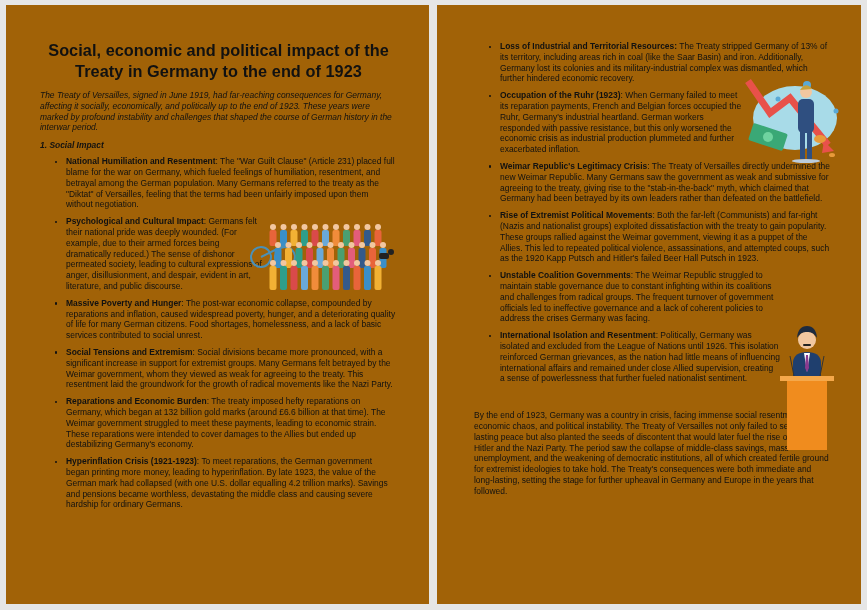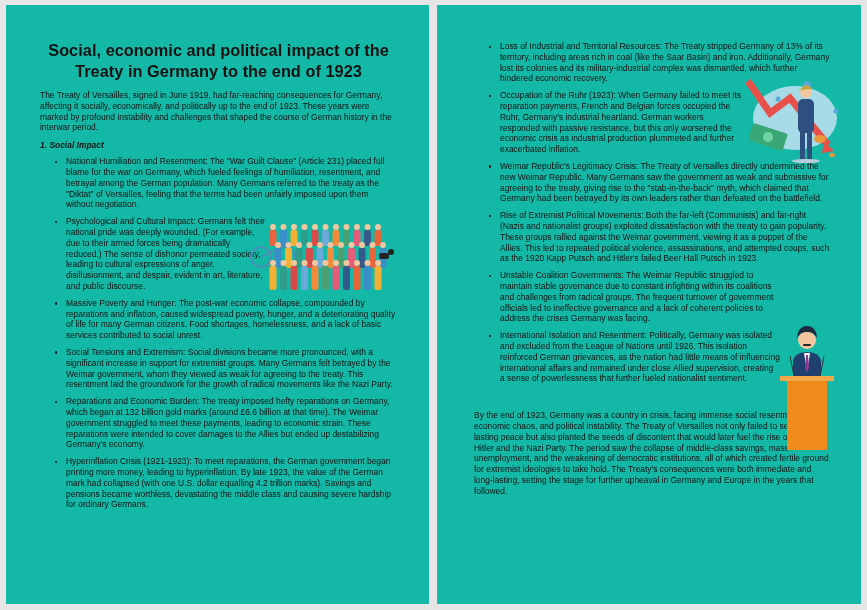--- a/index.html
+++ b/index.html
@@ -5,39 +5,39 @@
   html, body { margin: 0; padding: 0; }
   body {
     width: 867px; height: 610px; overflow: hidden;
     background: #e6e6e6;
     font-family: "Liberation Sans", sans-serif;
     color: #111;
     position: relative;
   }
   .page {
     position: absolute; top: 5px; width: 423px; height: 599px;
-    background: #14b8a6; overflow: hidden;
+    background: #a16207; overflow: hidden;
   }
   #page-left { left: 6px; }
   #page-right { left: 437px; width: 424px; }
   .inner { position: absolute; left: 34px; right: 32px; }
   h1 {
     margin: 0; font-size: 16.3px; line-height: 21px; font-weight: bold;
     text-align: center; letter-spacing: 0.05px;
   }
   p, li { font-size: 8.45px; line-height: 10.8px; margin: 0; }
-  .intro { margin-top: 8px; }
+  .intro { margin-top: 8px; font-style: italic; }
   h2 { font-size: 8.45px; line-height: 11px; font-weight: bold; margin: 7px 0 5px 0; font-style: italic; }
   ul { margin: 0; padding: 0 0 0 26px; list-style: none; }
   li { position: relative; margin-bottom: 6px; }
   li::before {
     content: ""; position: absolute; left: -11px; top: 4.5px;
     width: 2.4px; height: 2.4px; background: #111; border-radius: 50%;
   }
-  b { font-weight: normal; }
+  b { font-weight: bold; }
   .narrow { width: 190px; }
   .img { position: absolute; }
   .concl { margin-top: 0; }
 </style>
 </head>
 <body>
 
 <div class="page" id="page-left">
   <div class="inner" style="top:35px;">
     <h1>Social, economic and political impact of the Treaty in Germany to the end of 1923</h1>

